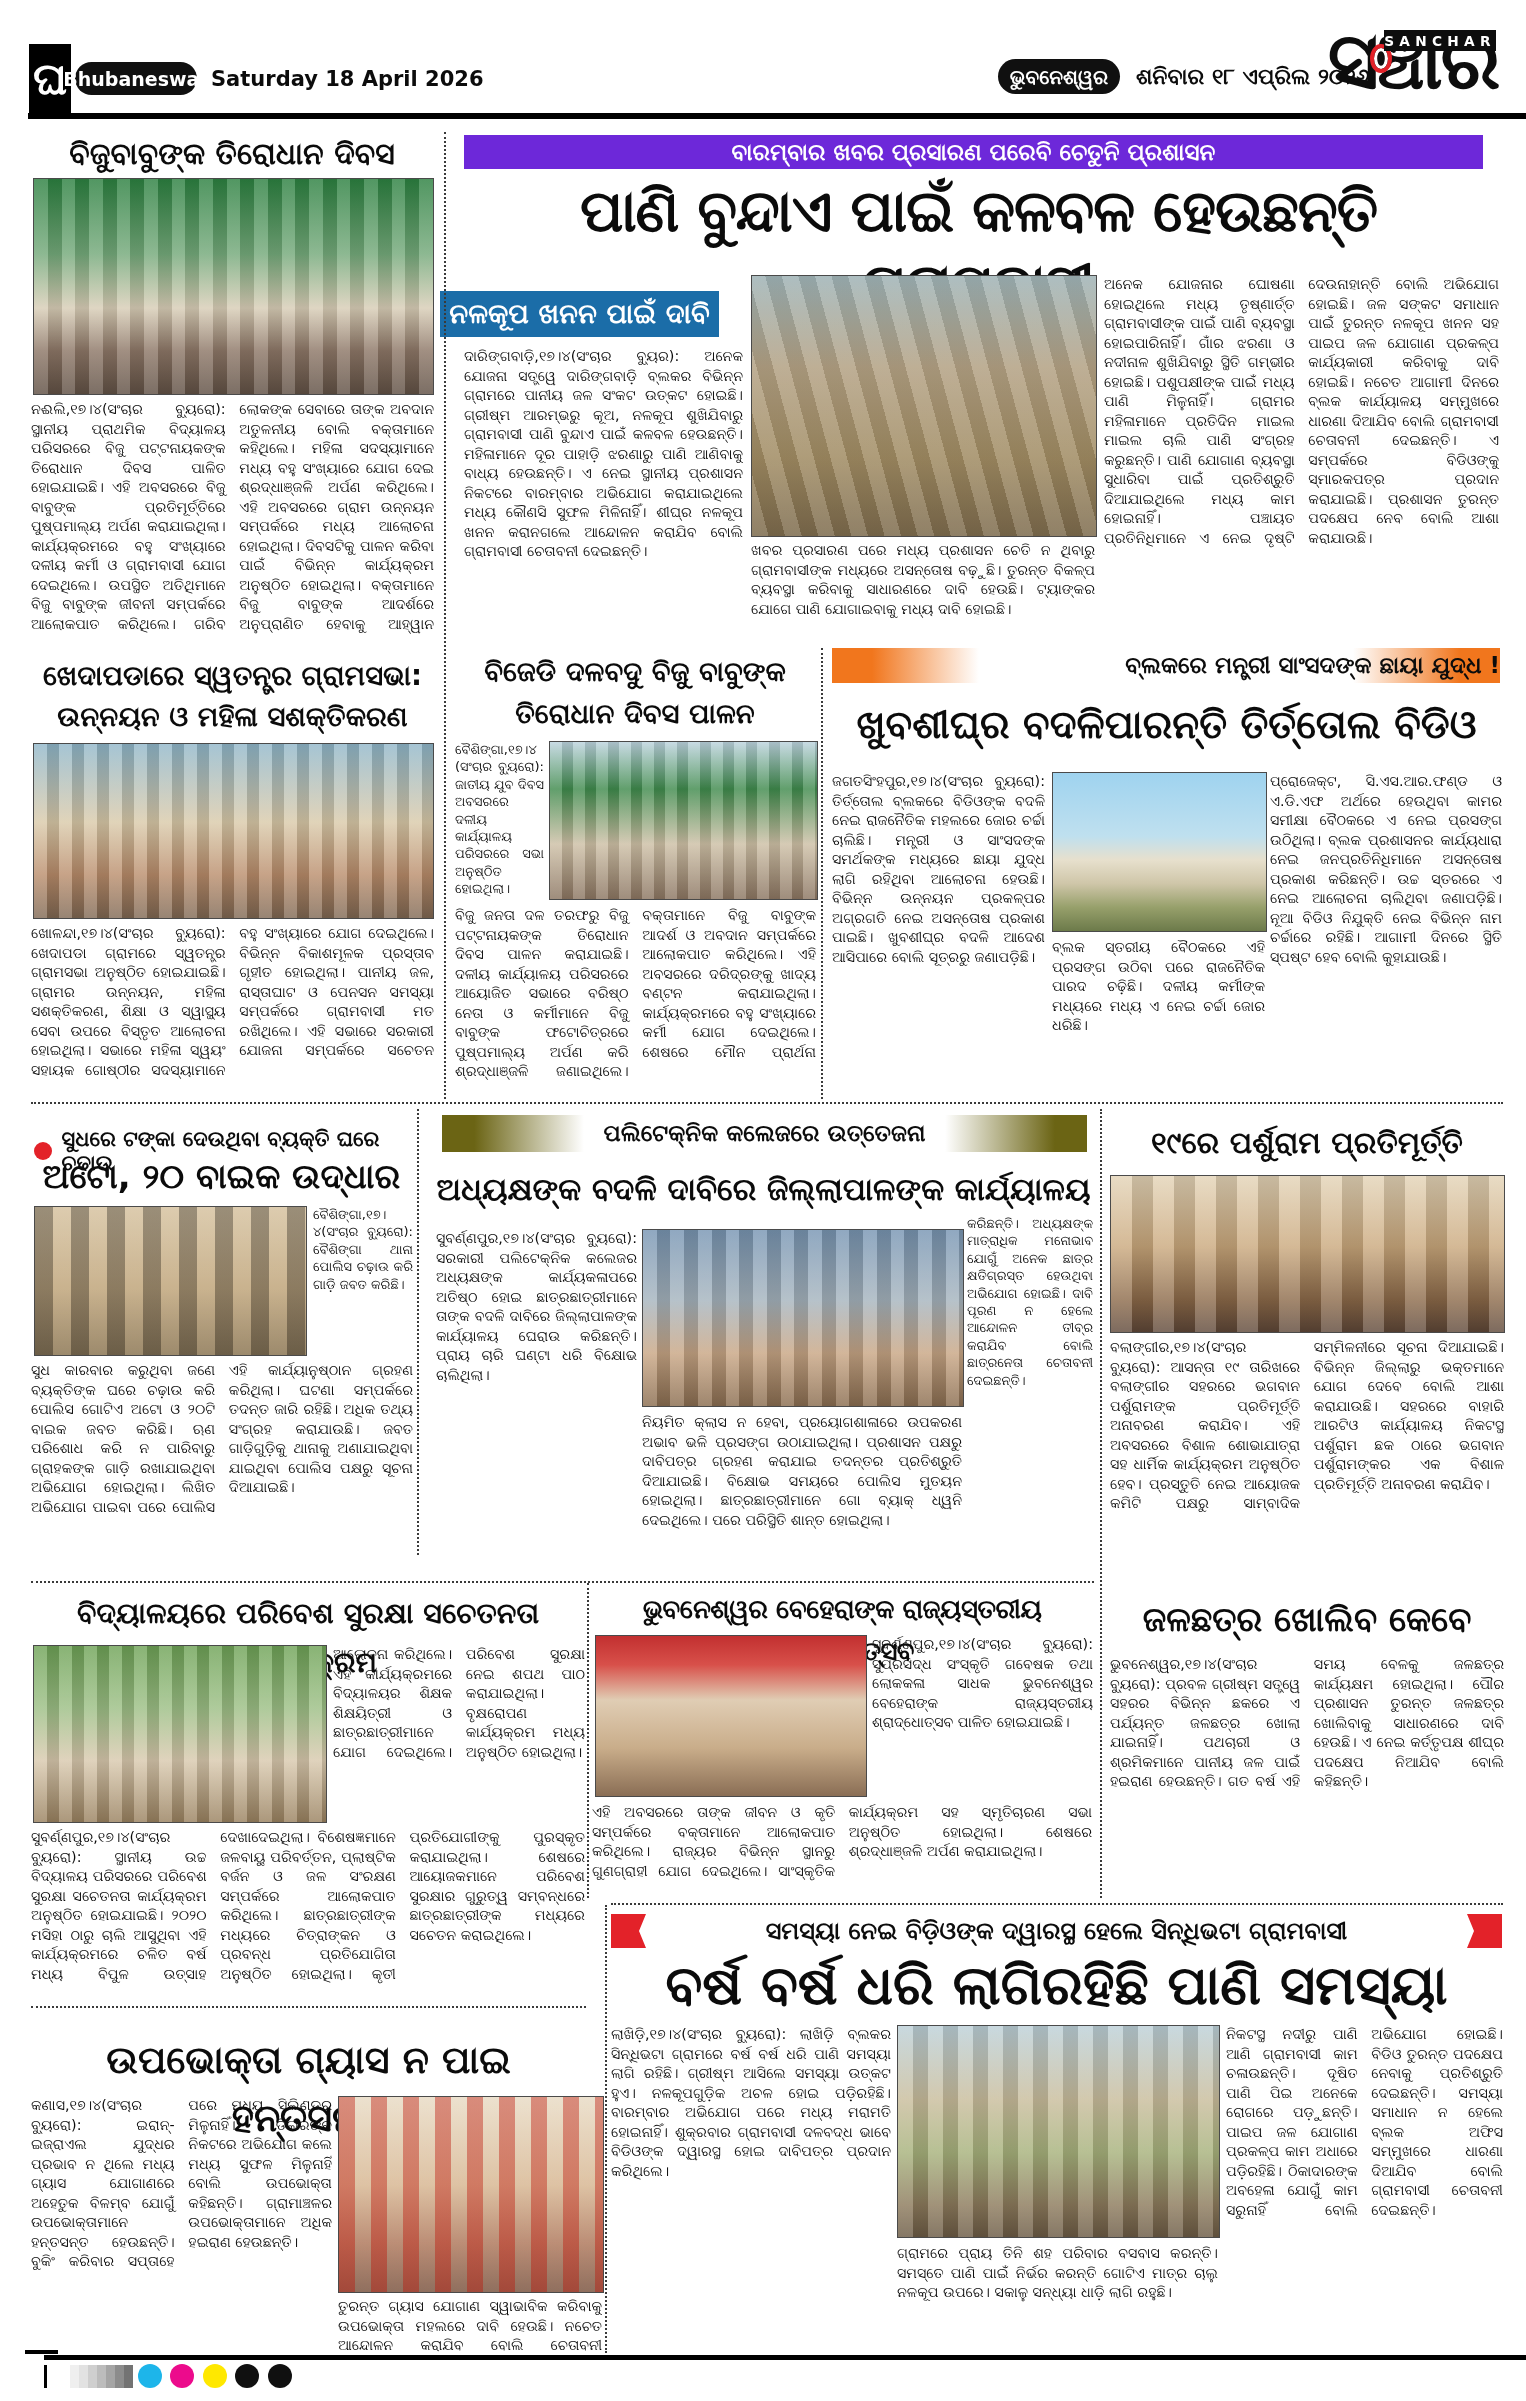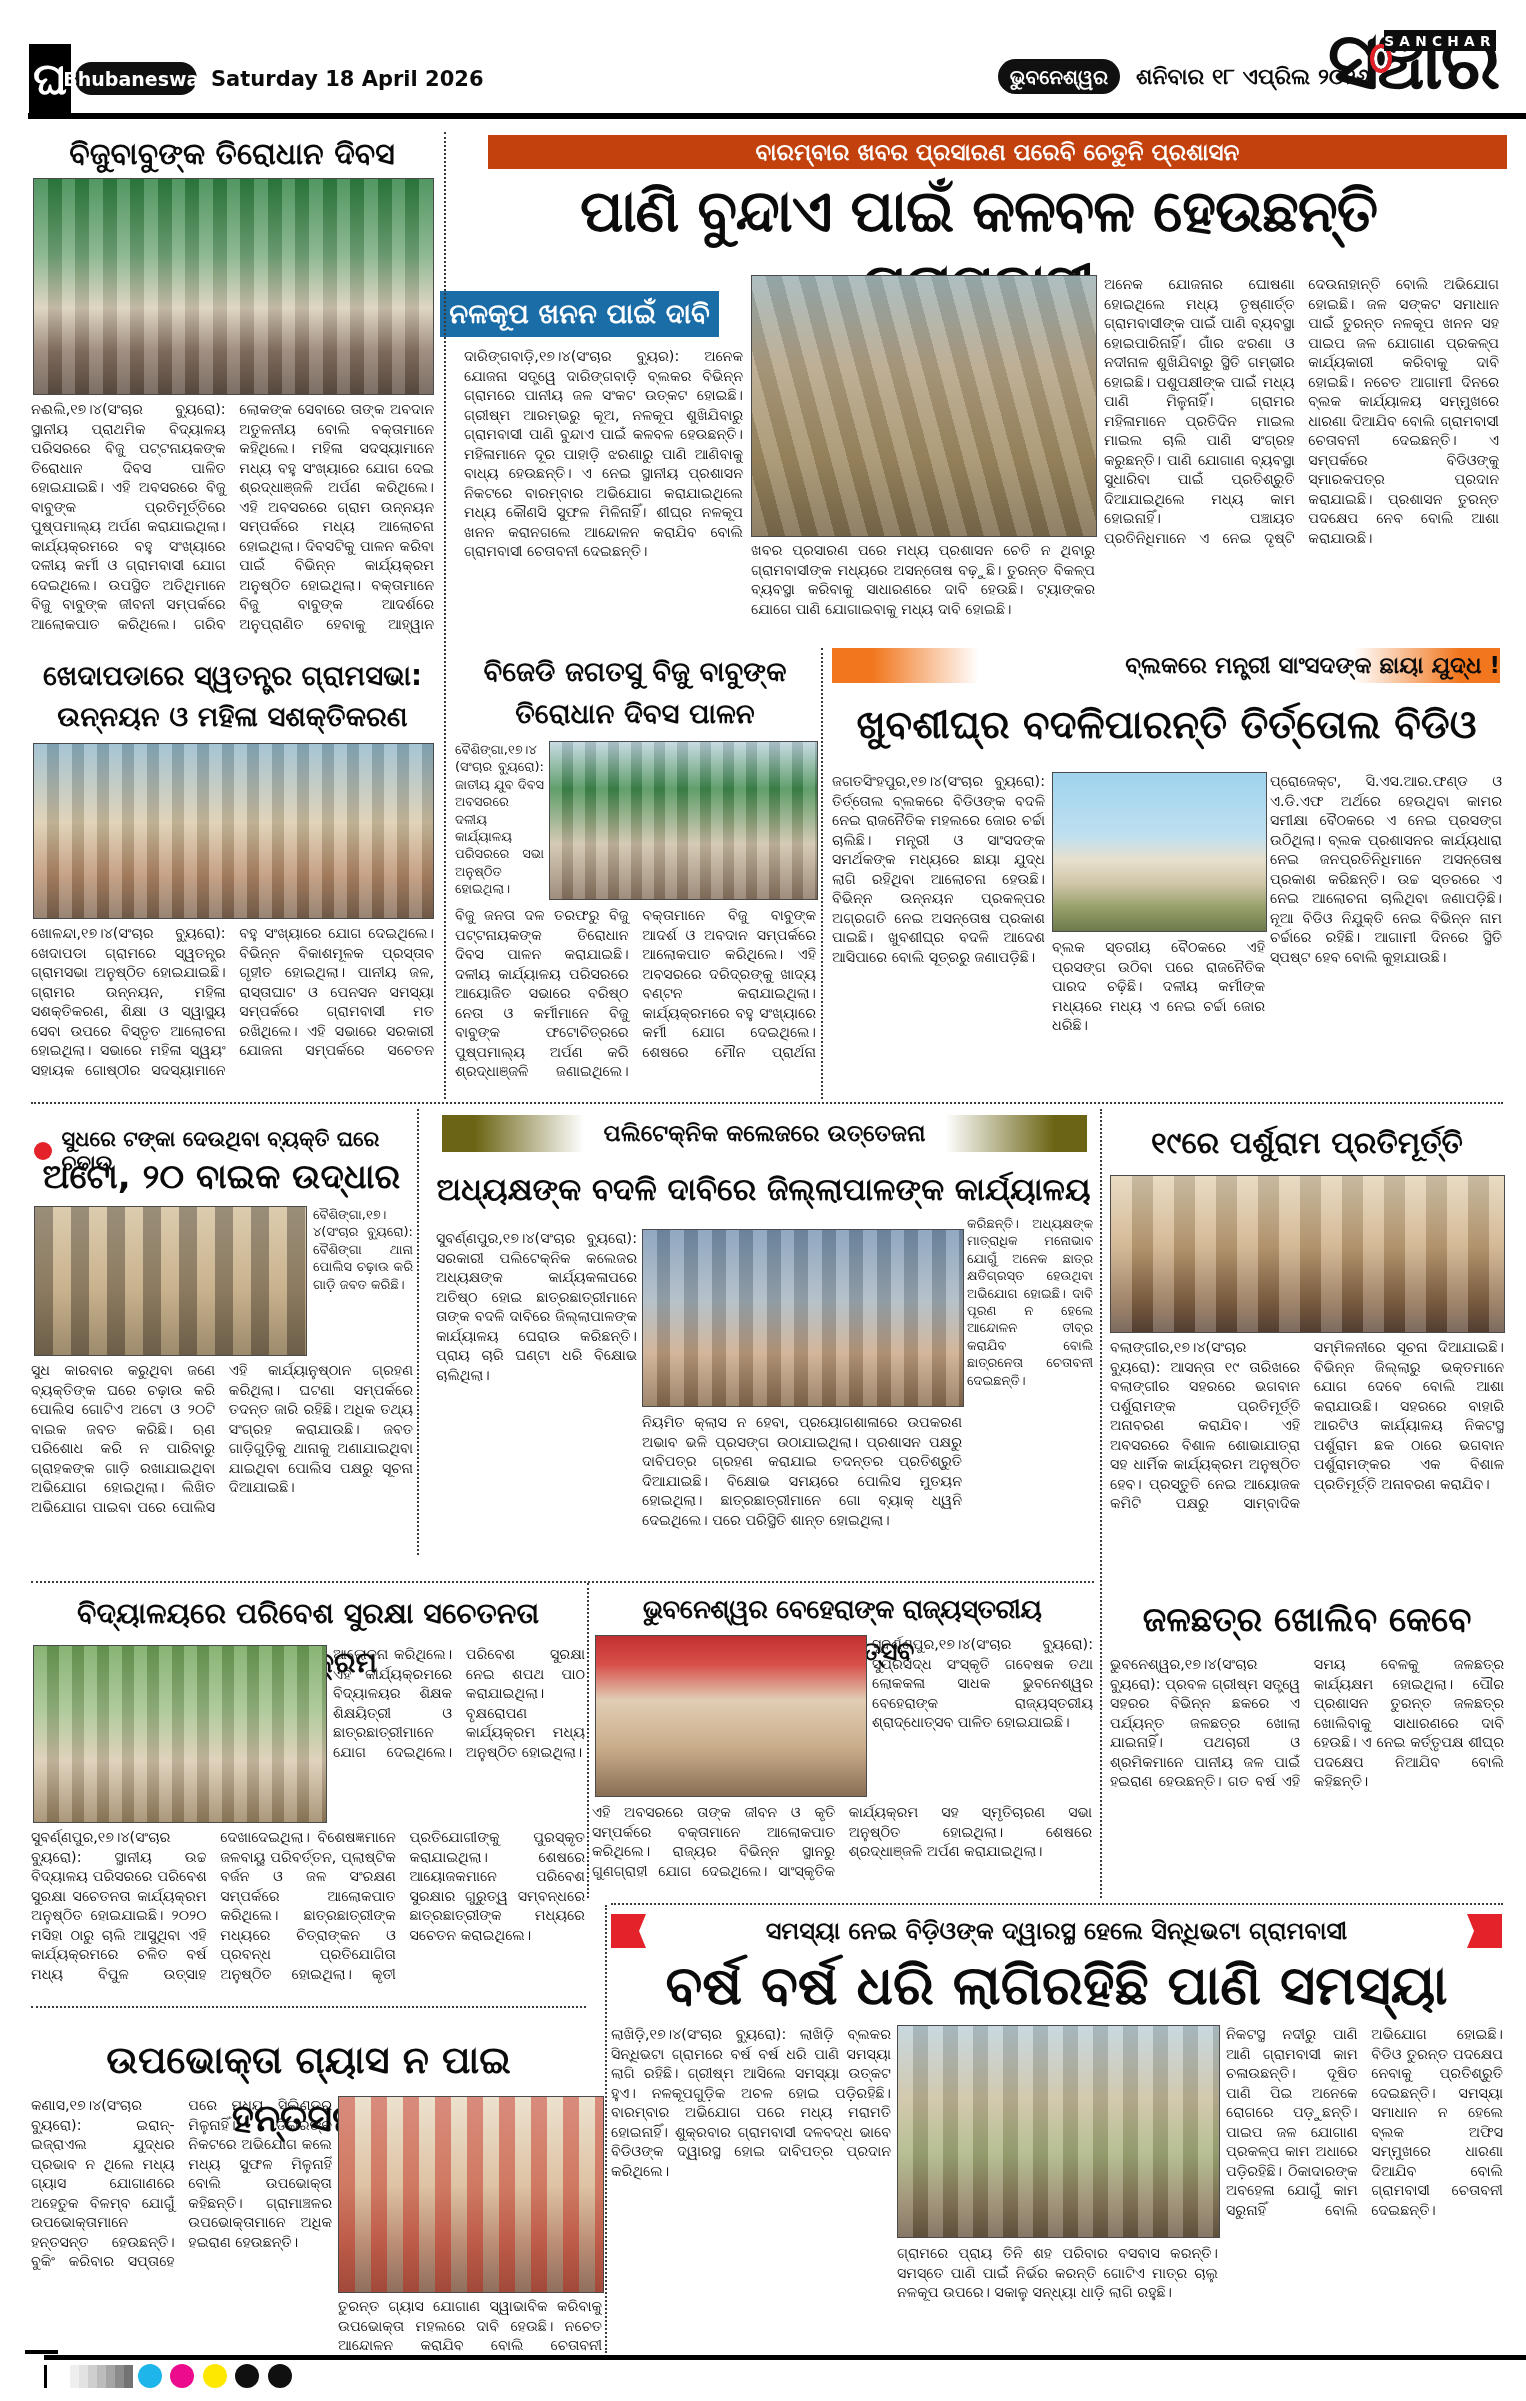--- a/index.html
+++ b/index.html
@@ -8,21 +8,21 @@
   .abs{position:absolute;}
   .hl{font-weight:700;text-align:center;color:#0b0b0b;}
   .body-txt{font-size:14.3px;line-height:19.5px;text-align:justify;overflow:hidden;word-break:break-word;}
   .small-txt{font-size:13px;line-height:17.4px;}
   .cols2{column-count:2;column-gap:13.7px;}
   .cols3{column-count:3;column-gap:13.7px;}
   .dotv{border-left:2.1px dotted #3a3a3a;width:0;}
   .doth{border-top:2.1px dotted #3a3a3a;height:0;}
   .ph{border:0.5px solid #4a4a4a;}
   .pill{background:#101010;color:#fff;font-weight:700;display:flex;align-items:center;justify-content:center;border-radius:19px;}
-  .kicker-red{background:#c2410c;color:#ffffff;font-weight:700;display:flex;align-items:center;justify-content:center;margin-left:24px;}
+  .kicker-red{background:#6d28d9;color:#ffffff;font-weight:700;display:flex;align-items:center;justify-content:center;}
   .subhead-blue{background:#1b6da8;color:#ffffff;font-weight:700;display:flex;align-items:center;justify-content:center;}
   .banner-orange{background:linear-gradient(90deg,#f1761d 0%,#f1761d 6%,#ffffff 22%,#ffffff 78%,#f1761d 94%,#f1761d 100%);display:flex;align-items:center;justify-content:flex-end;font-weight:700;}
   .banner-olive{background:linear-gradient(90deg,#6b6414 0%,#6b6414 5%,#ffffff 22%,#ffffff 78%,#6b6414 95%,#6b6414 100%);display:flex;align-items:center;justify-content:center;font-weight:700;}
   .ribbon{display:flex;align-items:center;justify-content:space-between;}
   .endblock{width:35px;height:34px;background:#e32229;flex:0 0 auto;}
   .endblock.left{clip-path:polygon(0 0,100% 0,80% 50%,100% 100%,0 100%);}
   .endblock.right{clip-path:polygon(0 0,100% 0,100% 100%,0 100%,20% 50%);}
   .reddot{width:18px;height:18px;border-radius:50%;background:#e32229;display:inline-block;flex:0 0 auto;margin-right:9.5px;}
   .kicker-line{display:flex;align-items:center;font-weight:700;}
   .gwedge{display:flex;}
@@ -80,21 +80,21 @@
 </div>
 <div class="abs ph ph-main" style="left:751px;top:275px;width:344px;height:260px;"></div>
 <div class="abs body-txt" style="left:464px;top:347px;width:279px;height:290px;">ଦାରିଙ୍ଗବାଡ଼ି,୧୭।୪(ସଂଚାର ବ୍ୟୁର): ଅନେକ ଯୋଜନା ସତ୍ତ୍ୱେ ଦାରିଙ୍ଗବାଡ଼ି ବ୍ଲକର ବିଭିନ୍ନ ଗ୍ରାମରେ ପାନୀୟ ଜଳ ସଂକଟ ଉତ୍କଟ ହୋଇଛି। ଗ୍ରୀଷ୍ମ ଆରମ୍ଭରୁ କୂଅ, ନଳକୂପ ଶୁଖିଯିବାରୁ ଗ୍ରାମବାସୀ ପାଣି ବୁନ୍ଦାଏ ପାଇଁ କଳବଳ ହେଉଛନ୍ତି। ମହିଳାମାନେ ଦୂର ପାହାଡ଼ି ଝରଣାରୁ ପାଣି ଆଣିବାକୁ ବାଧ୍ୟ ହେଉଛନ୍ତି। ଏ ନେଇ ସ୍ଥାନୀୟ ପ୍ରଶାସନ ନିକଟରେ ବାରମ୍ବାର ଅଭିଯୋଗ କରାଯାଇଥିଲେ ମଧ୍ୟ କୌଣସି ସୁଫଳ ମିଳିନାହିଁ। ଶୀଘ୍ର ନଳକୂପ ଖନନ କରାନଗଲେ ଆନ୍ଦୋଳନ କରାଯିବ ବୋଲି ଗ୍ରାମବାସୀ ଚେତାବନୀ ଦେଇଛନ୍ତି।</div>
 <div class="abs body-txt" style="left:751px;top:541px;width:344px;height:97px;">ଖବର ପ୍ରସାରଣ ପରେ ମଧ୍ୟ ପ୍ରଶାସନ ଚେତି ନ ଥିବାରୁ ଗ୍ରାମବାସୀଙ୍କ ମଧ୍ୟରେ ଅସନ୍ତୋଷ ବଢ଼ୁଛି। ତୁରନ୍ତ ବିକଳ୍ପ ବ୍ୟବସ୍ଥା କରିବାକୁ ସାଧାରଣରେ ଦାବି ହେଉଛି। ଟ୍ୟାଙ୍କର ଯୋଗେ ପାଣି ଯୋଗାଇବାକୁ ମଧ୍ୟ ଦାବି ହୋଇଛି।</div>
 <div class="abs body-txt cols2" style="left:1104px;top:275px;width:395px;height:363px;">ଅନେକ ଯୋଜନାର ଘୋଷଣା ହୋଇଥିଲେ ମଧ୍ୟ ତୃଷ୍ଣାର୍ତ୍ତ ଗ୍ରାମବାସୀଙ୍କ ପାଇଁ ପାଣି ବ୍ୟବସ୍ଥା ହୋଇପାରିନାହିଁ। ଗାଁର ଝରଣା ଓ ନଦୀନାଳ ଶୁଖିଯିବାରୁ ସ୍ଥିତି ଗମ୍ଭୀର ହୋଇଛି। ପଶୁପକ୍ଷୀଙ୍କ ପାଇଁ ମଧ୍ୟ ପାଣି ମିଳୁନାହିଁ। ଗ୍ରାମର ମହିଳାମାନେ ପ୍ରତିଦିନ ମାଇଲ ମାଇଲ ଚାଲି ପାଣି ସଂଗ୍ରହ କରୁଛନ୍ତି। ପାଣି ଯୋଗାଣ ବ୍ୟବସ୍ଥା ସୁଧାରିବା ପାଇଁ ପ୍ରତିଶ୍ରୁତି ଦିଆଯାଇଥିଲେ ମଧ୍ୟ କାମ ହୋଇନାହିଁ। ପଞ୍ଚାୟତ ପ୍ରତିନିଧିମାନେ ଏ ନେଇ ଦୃଷ୍ଟି ଦେଉନାହାନ୍ତି ବୋଲି ଅଭିଯୋଗ ହୋଇଛି। ଜଳ ସଙ୍କଟ ସମାଧାନ ପାଇଁ ତୁରନ୍ତ ନଳକୂପ ଖନନ ସହ ପାଇପ ଜଳ ଯୋଗାଣ ପ୍ରକଳ୍ପ କାର୍ଯ୍ୟକାରୀ କରିବାକୁ ଦାବି ହୋଇଛି। ନଚେତ ଆଗାମୀ ଦିନରେ ବ୍ଲକ କାର୍ଯ୍ୟାଳୟ ସମ୍ମୁଖରେ ଧାରଣା ଦିଆଯିବ ବୋଲି ଗ୍ରାମବାସୀ ଚେତାବନୀ ଦେଇଛନ୍ତି। ଏ ସମ୍ପର୍କରେ ବିଡିଓଙ୍କୁ ସ୍ମାରକପତ୍ର ପ୍ରଦାନ କରାଯାଇଛି। ପ୍ରଶାସନ ତୁରନ୍ତ ପଦକ୍ଷେପ ନେବ ବୋଲି ଆଶା କରାଯାଉଛି।</div>
 
 <div class="abs hl" style="left:31px;top:655px;width:403px;font-size:27.5px;line-height:41px;">ଖେଦାପଡାରେ ସ୍ୱତନ୍ତ୍ର ଗ୍ରାମସଭା: ଉନ୍ନୟନ ଓ ମହିଳା ସଶକ୍ତିକରଣ ଉପରେ ଜୋର</div>
 <div class="abs ph ph-c" style="left:33px;top:743px;width:399px;height:174px;"></div>
 <div class="abs body-txt cols2" style="left:31px;top:924px;width:403px;height:174px;">ଖୋଳନ୍ଦା,୧୭।୪(ସଂଚାର ବ୍ୟୁରୋ): ଖେଦାପଡା ଗ୍ରାମରେ ସ୍ୱତନ୍ତ୍ର ଗ୍ରାମସଭା ଅନୁଷ୍ଠିତ ହୋଇଯାଇଛି। ଗ୍ରାମର ଉନ୍ନୟନ, ମହିଳା ସଶକ୍ତିକରଣ, ଶିକ୍ଷା ଓ ସ୍ୱାସ୍ଥ୍ୟ ସେବା ଉପରେ ବିସ୍ତୃତ ଆଲୋଚନା ହୋଇଥିଲା। ସଭାରେ ମହିଳା ସ୍ୱୟଂ ସହାୟକ ଗୋଷ୍ଠୀର ସଦସ୍ୟାମାନେ ବହୁ ସଂଖ୍ୟାରେ ଯୋଗ ଦେଇଥିଲେ। ବିଭିନ୍ନ ବିକାଶମୂଳକ ପ୍ରସ୍ତାବ ଗୃହୀତ ହୋଇଥିଲା। ପାନୀୟ ଜଳ, ରାସ୍ତାଘାଟ ଓ ପେନସନ ସମସ୍ୟା ସମ୍ପର୍କରେ ଗ୍ରାମବାସୀ ମତ ରଖିଥିଲେ। ଏହି ସଭାରେ ସରକାରୀ ଯୋଜନା ସମ୍ପର୍କରେ ସଚେତନ କରାଯାଇଥିଲା। ଶେଷରେ ଧନ୍ୟବାଦ ଅର୍ପଣ କରାଯାଇଥିଲା।</div>
 
-<div class="abs hl" style="left:455px;top:650px;width:360px;font-size:27.5px;line-height:42px;">ବିଜେଡି ଜଗତସୁ ବିଜୁ ବାବୁଙ୍କ ତିରୋଧାନ ଦିବସ ପାଳନ</div>
+<div class="abs hl" style="left:455px;top:650px;width:360px;font-size:27.5px;line-height:42px;">ବିଜେଡି ଦଳବଦୁ ବିଜୁ ବାବୁଙ୍କ ତିରୋଧାନ ଦିବସ ପାଳନ</div>
 <div class="abs body-txt small-txt" style="left:455px;top:741px;width:89px;height:156px;">ବୈଶିଙ୍ଗା,୧୭।୪ (ସଂଚାର ବ୍ୟୁରୋ): ଜାତୀୟ ଯୁବ ଦିବସ ଅବସରରେ ଦଳୀୟ କାର୍ଯ୍ୟାଳୟ ପରିସରରେ ସଭା ଅନୁଷ୍ଠିତ ହୋଇଥିଲା।</div>
 <div class="abs ph ph-d" style="left:549px;top:741px;width:267px;height:157px;"></div>
 <div class="abs body-txt cols2" style="left:455px;top:906px;width:361px;height:191px;">ବିଜୁ ଜନତା ଦଳ ତରଫରୁ ବିଜୁ ପଟ୍ଟନାୟକଙ୍କ ତିରୋଧାନ ଦିବସ ପାଳନ କରାଯାଇଛି। ଦଳୀୟ କାର୍ଯ୍ୟାଳୟ ପରିସରରେ ଆୟୋଜିତ ସଭାରେ ବରିଷ୍ଠ ନେତା ଓ କର୍ମୀମାନେ ବିଜୁ ବାବୁଙ୍କ ଫଟୋଚିତ୍ରରେ ପୁଷ୍ପମାଲ୍ୟ ଅର୍ପଣ କରି ଶ୍ରଦ୍ଧାଞ୍ଜଳି ଜଣାଇଥିଲେ। ବକ୍ତାମାନେ ବିଜୁ ବାବୁଙ୍କ ଆଦର୍ଶ ଓ ଅବଦାନ ସମ୍ପର୍କରେ ଆଲୋକପାତ କରିଥିଲେ। ଏହି ଅବସରରେ ଦରିଦ୍ରଙ୍କୁ ଖାଦ୍ୟ ବଣ୍ଟନ କରାଯାଇଥିଲା। କାର୍ଯ୍ୟକ୍ରମରେ ବହୁ ସଂଖ୍ୟାରେ କର୍ମୀ ଯୋଗ ଦେଇଥିଲେ। ଶେଷରେ ମୌନ ପ୍ରାର୍ଥନା କରାଯାଇ ଶ୍ରଦ୍ଧାଞ୍ଜଳି ଅର୍ପଣ କରାଯାଇଥିଲା।</div>
 
 <div class="abs banner-orange" style="left:832px;top:648px;width:668px;height:35px;font-size:23px;">
   <span>ବ୍ଲକରେ ମନ୍ତ୍ରୀ ସାଂସଦଙ୍କ ଛାୟା ଯୁଦ୍ଧ !</span>
 </div>
 <div class="abs hl" style="left:829px;top:693px;width:675px;font-size:39px;line-height:63px;font-weight:800;">ଖୁବଶୀଘ୍ର ବଦଳିପାରନ୍ତି ତିର୍ତ୍ତୋଲ ବିଡିଓ</div>
 <div class="abs body-txt" style="left:832px;top:772px;width:213px;height:324px;">ଜଗତସିଂହପୁର,୧୭।୪(ସଂଚାର ବ୍ୟୁରୋ): ତିର୍ତ୍ତୋଲ ବ୍ଲକରେ ବିଡିଓଙ୍କ ବଦଳି ନେଇ ରାଜନୈତିକ ମହଲରେ ଜୋର ଚର୍ଚ୍ଚା ଚାଲିଛି। ମନ୍ତ୍ରୀ ଓ ସାଂସଦଙ୍କ ସମର୍ଥକଙ୍କ ମଧ୍ୟରେ ଛାୟା ଯୁଦ୍ଧ ଲାଗି ରହିଥିବା ଆଲୋଚନା ହେଉଛି। ବିଭିନ୍ନ ଉନ୍ନୟନ ପ୍ରକଳ୍ପର ଅଗ୍ରଗତି ନେଇ ଅସନ୍ତୋଷ ପ୍ରକାଶ ପାଇଛି। ଖୁବଶୀଘ୍ର ବଦଳି ଆଦେଶ ଆସିପାରେ ବୋଲି ସୂତ୍ରରୁ ଜଣାପଡ଼ିଛି।</div>
 <div class="abs ph ph-e" style="left:1052px;top:772px;width:213px;height:158px;"></div>

